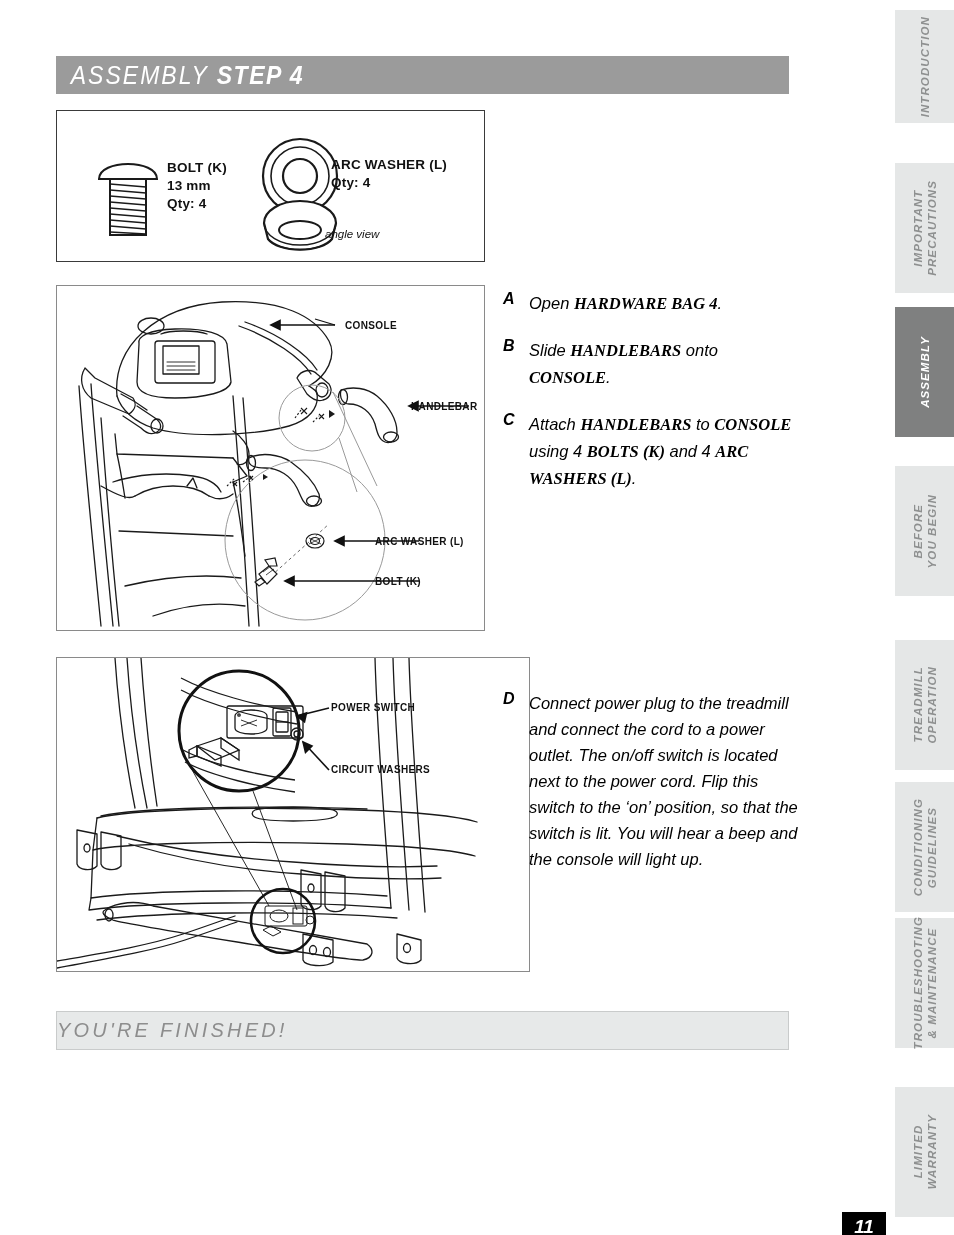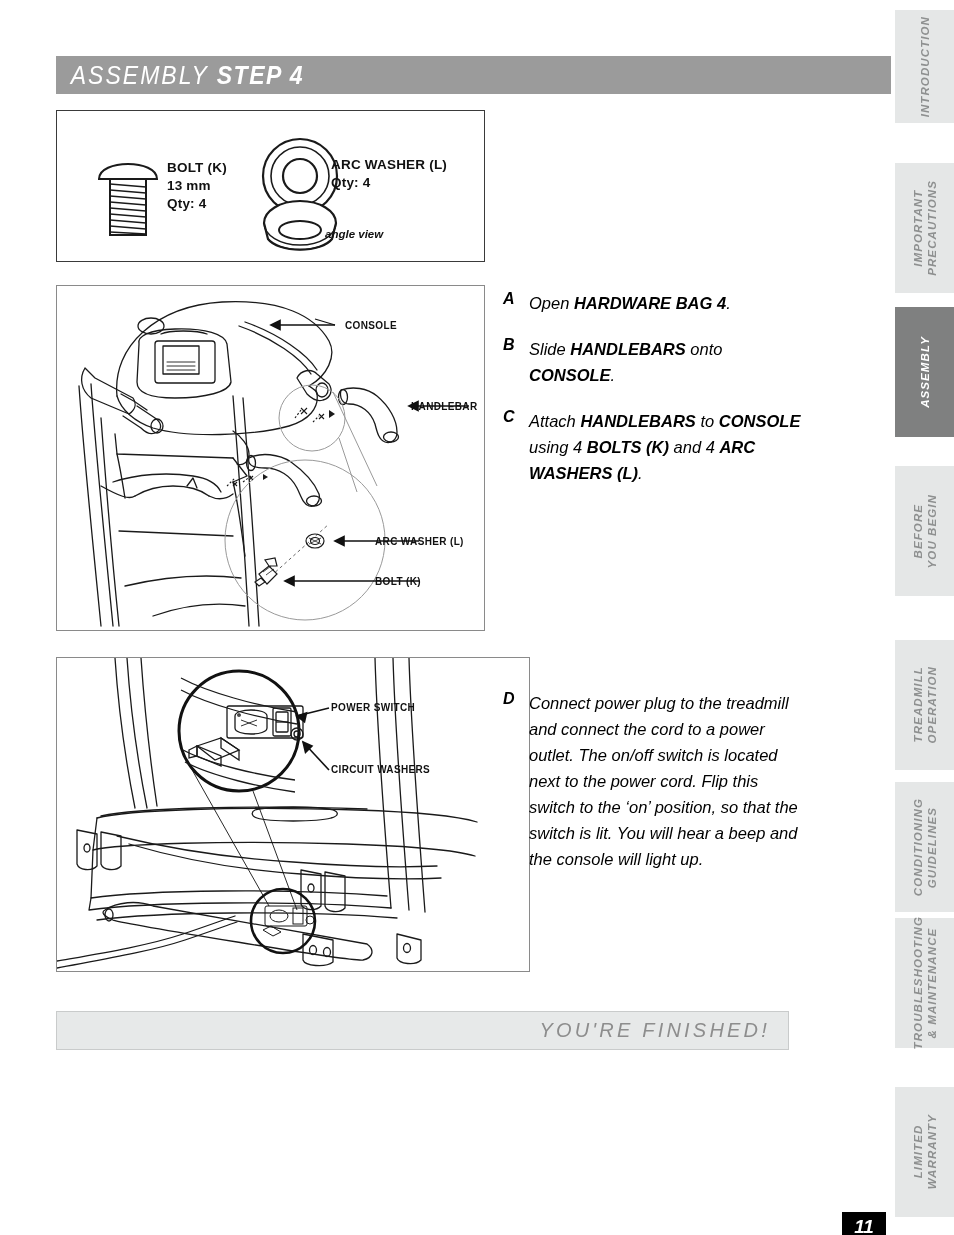--- a/index.html
+++ b/index.html
@@ -13,21 +13,21 @@
     position: relative;
     font-family: "Liberation Sans", sans-serif;
     overflow: hidden;
   }
 
   
   #header-bar {
     position: absolute;
     left: 56px;
     top: 56px;
-    width: 835px;
+    width: 733px;
     height: 38px;
     background: #9b9b9b;
     display: flex;
     align-items: center;
   }
   #header-bar .hdr-text {
     color: #ffffff;
     font-size: 25px;
     font-style: italic;
     letter-spacing: 2.2px;
@@ -72,21 +72,21 @@
   .hw-text {
     font-size: 13.5px;
     font-weight: bold;
     color: #111;
     line-height: 18px;
     letter-spacing: 0.2px;
     white-space: nowrap;
   }
   .hw-note {
     font-size: 11.5px;
-    font-weight: bold;
+    font-weight: normal;
     font-style: italic;
     color: #111;
     white-space: nowrap;
   }
 
   
   .diagram-box {
     position: absolute;
     border: 1px solid #8a8a8a;
     box-sizing: border-box;
@@ -124,35 +124,35 @@
     font-style: italic;
     color: #000;
   }
   .step-text {
     flex: 1;
     font-size: 16.5px;
     font-style: italic;
     color: #000;
     line-height: 26px;
   }
-  .step-text b { font-weight: bold; }
+  .step-text b { font-weight: bold; font-family: Liberation Serif, serif; }
 
   
   #finished-banner {
     position: absolute;
     left: 56px;
     top: 1011px;
     width: 733px;
     height: 39px;
     background: #e7e9e9;
     border: 1px solid #c9cbcb;
     box-sizing: border-box;
     display: flex;
     align-items: center;
-    justify-content: flex-end;
+    justify-content: flex-start;
   }
   #finished-banner .fin-text {
     font-size: 20px;
     font-style: italic;
     color: #8d8d8d;
     letter-spacing: 3.2px;
     padding-right: 18px;
     white-space: pre;
   }
 

